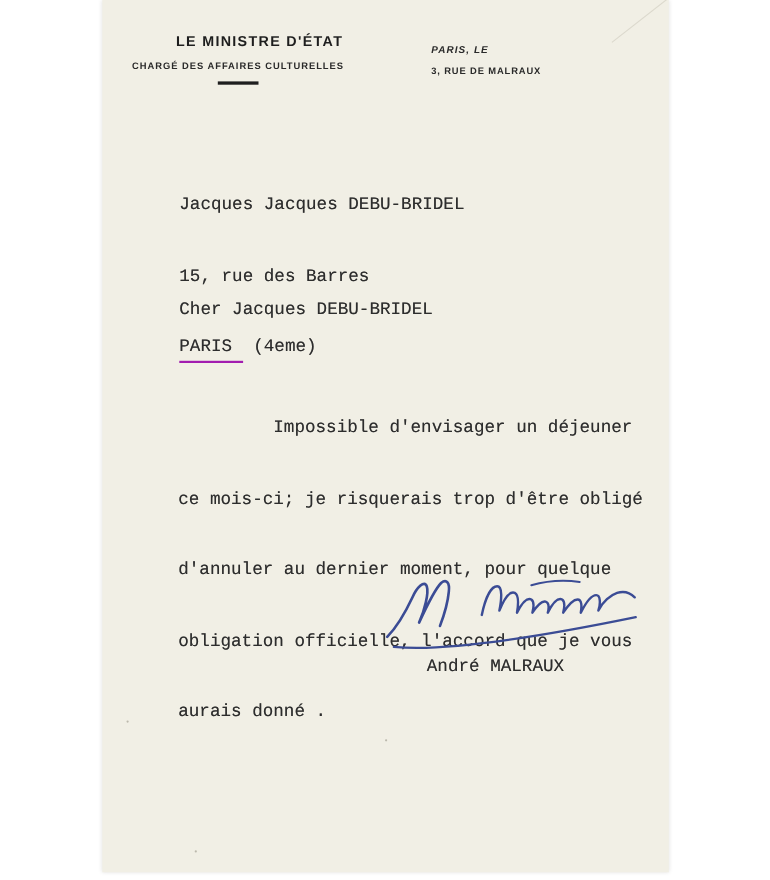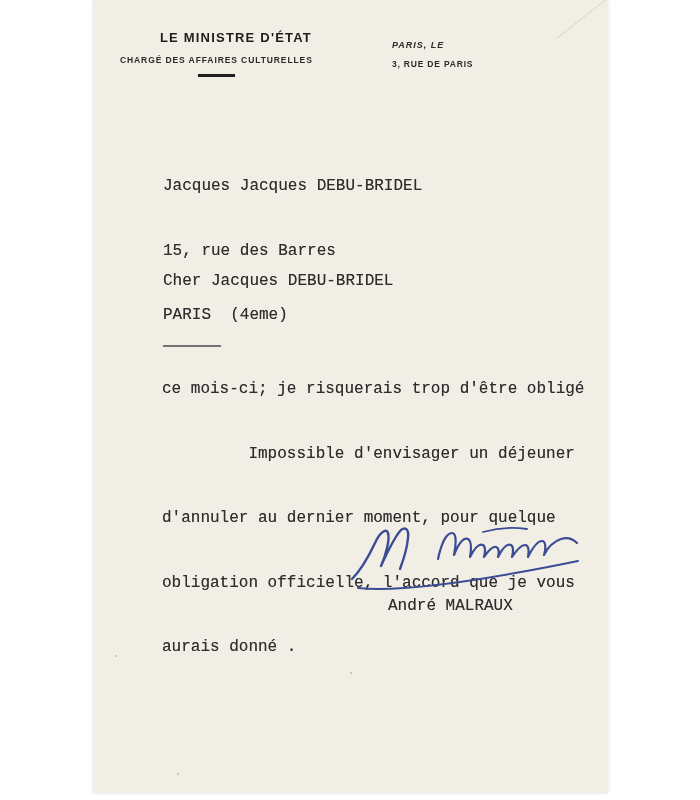--- a/index.html
+++ b/index.html
@@ -63,22 +63,22 @@
     position:absolute;
   }
   .lh-date{ left:357px; top:27px; }
   .recipient{ left:70px; top:133px; }
   .salutation{ left:70px; top:271px; }
   .para1{ left:69px; top:336px; }
   .para2{ left:69px; top:443px; }
   .sig-name{ left:295px; top:596px; }
   .u{
     display:inline-block;
-    border-bottom:2px solid #737373;
-    padding-bottom:18px;
+    border-bottom:2px solid #a21caf;
+    padding-bottom:1px;
   }
 
   
   .sig{
     position:absolute; left:252px; top:518px;
   }
   .sig path{
     fill:none;
     stroke-linecap:round;
     stroke-linejoin:round;
@@ -94,33 +94,33 @@
   <div class="speck s2"></div>
   <div class="speck s3"></div>
 
   <div class="lh-left">
     <div class="lh-title">LE MINISTRE D'ÉTAT</div>
     <div class="lh-subtitle">CHARGÉ DES AFFAIRES CULTURELLES</div>
     <div class="lh-rule"></div>
   </div>
 
   <div class="lh-city">PARIS, LE</div>
-  <div class="lh-street">3, RUE DE PARIS</div>
+  <div class="lh-street">3, RUE DE MALRAUX</div>
 
   <div class="typed recipient">
     <div>Jacques Jacques DEBU-BRIDEL</div>
     <div>15, rue des Barres</div>
     <div><span class="u">PARIS </span><span> (4eme)</span></div>
   </div>
 
   <div class="typed salutation">Cher Jacques DEBU-BRIDEL</div>
 
   <div class="typed para1">
+    <div>         Impossible d'envisager un déjeuner</div>
     <div>ce mois-ci; je risquerais trop d'être obligé</div>
-    <div>         Impossible d'envisager un déjeuner</div>
     <div>d'annuler au dernier moment, pour quelque</div>
     <div>obligation officielle, l'accord que je vous</div>
     <div>aurais donné .</div>
   </div>
 
 
   <svg class="sig" width="245" height="80" viewBox="0 0 245 80" aria-label="M Malraux">
     <path stroke-width="2.4" d="M7,61 C13,55 22,42 30,25 C34,16 41,9 43,15 C45,21 41,37 36,48 C42,35 50,18 56,12 C61,8 64,12 63,20 C62,31 58,43 55,51" stroke="#3b4c95"></path>
     <path stroke-width="2.2" d="M93,41 C96,27 101,15 107,15 C112,15 111,27 109,37 C113,27 118,19 123,21 C127,23 126,33 125,39 C129,31 134,25 138,27 C141,29 140,35 139,39 C143,33 148,28 151,29 C154,30 154,35 153,39 C157,31 162,25 166,27 C169,29 168,35 167,39 C171,33 176,27 180,27 C184,27 184,33 183,39 C187,31 192,23 197,23 C201,23 201,31 199,37 C203,29 210,23 216,21 C222,19 228,21 232,25" stroke="#3b4c95"></path>
     <path stroke-width="1.8" d="M138,14 C152,10 168,9 182,11" stroke="#3b4c95"></path>

